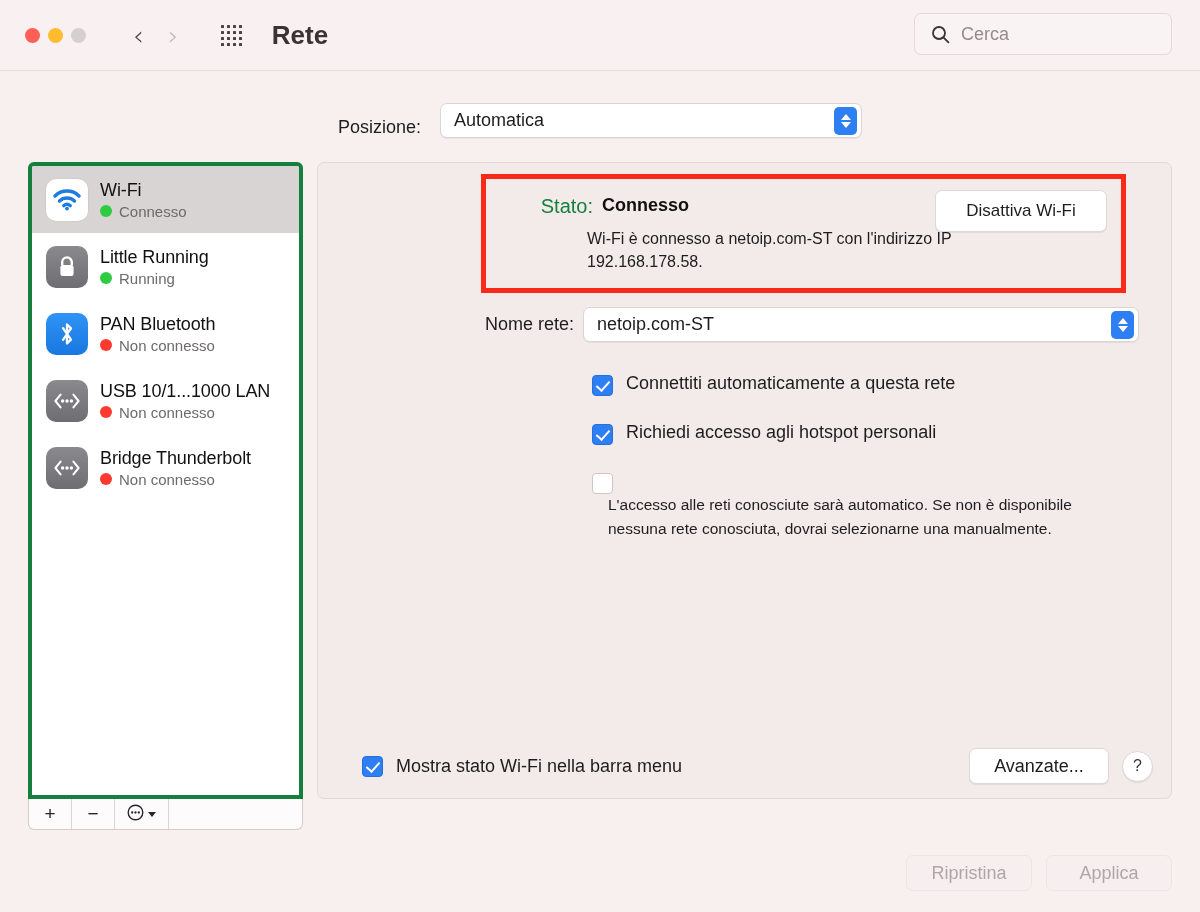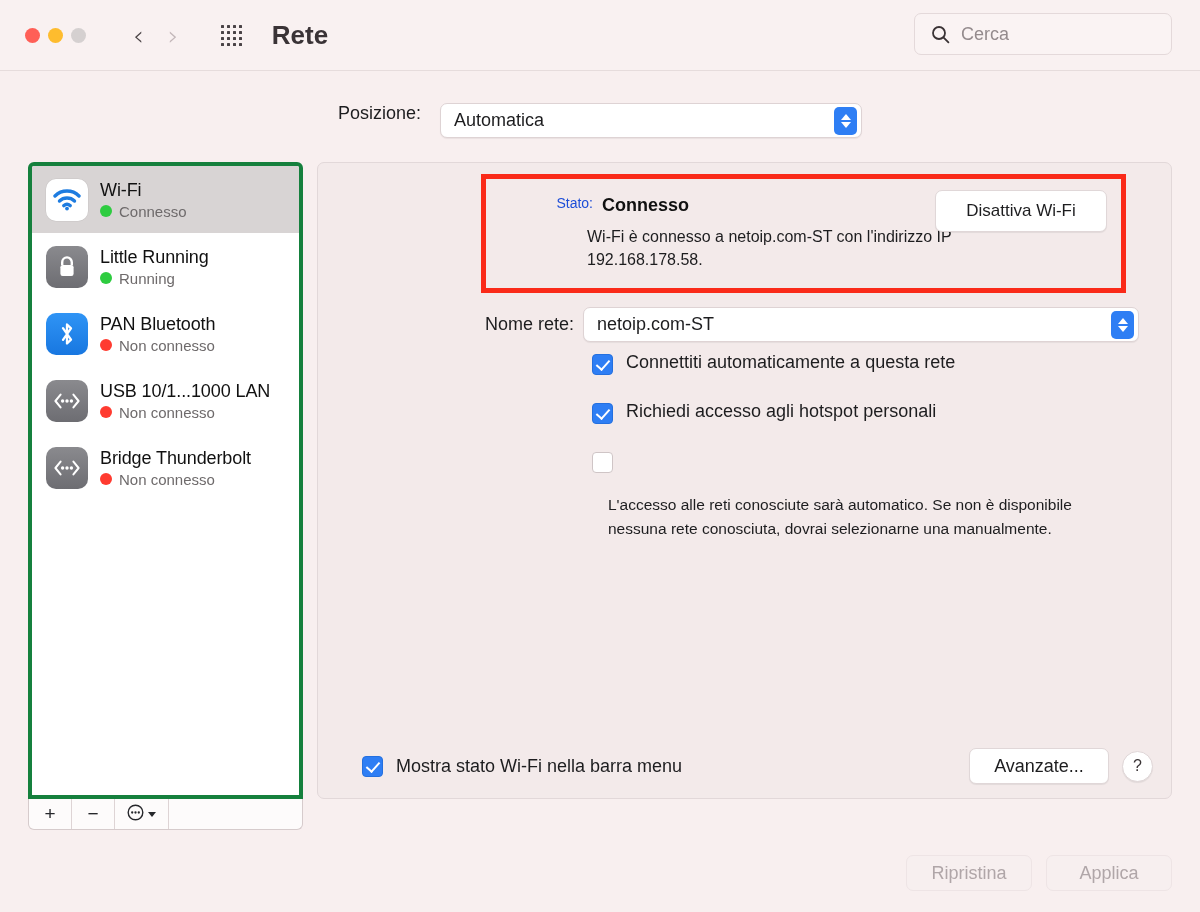--- a/index.html
+++ b/index.html
@@ -87,21 +87,21 @@
   }
   .search-box svg { display: block; }
   .search-placeholder {
     font-size: 18px;
     color: #948b8d;
   }
 
   
   .location-row {
     display: flex;
-    align-items: flex-start;
+    align-items: flex-end;
     justify-content: center;
     margin-top: 32px;
     gap: 19px;
   }
   .location-label {
     font-size: 18px;
     color: #1d1d1f;
   }
   .popup {
     position: relative;
@@ -249,25 +249,25 @@
     border: 5px solid #fa2a19;
     background: #f3eaea;
   }
   .status-row {
     display: flex;
     align-items: flex-start;
     padding: 16px 0 0 0;
     position: relative;
   }
   .status-label {
-    font-size: 14px;
+    font-size: 20px;
     width: 116px;
     text-align: right;
     padding-right: 9px;
-    color: #1d4ed8;
+    color: #15803d;
   }
   .status-value {
     font-size: 18px;
     font-weight: bold;
     color: #111;
   }
   .btn {
     background: #ffffff;
     border: 1px solid #e0d7d8;
     border-radius: 7px;
@@ -306,21 +306,21 @@
     width: 265px;
     text-align: right;
     padding-right: 9px;
     font-size: 18px;
   }
   .popup-netname { width: 556px; }
 
   
   .checks {
     position: absolute;
-    top: 189px;
+    top: 210px;
     left: 274px;
   }
   .check-item {
     display: flex;
     align-items: flex-start;
     gap: 13px;
     margin-bottom: 26px;
   }
   .cb {
     width: 21px; height: 21px;

